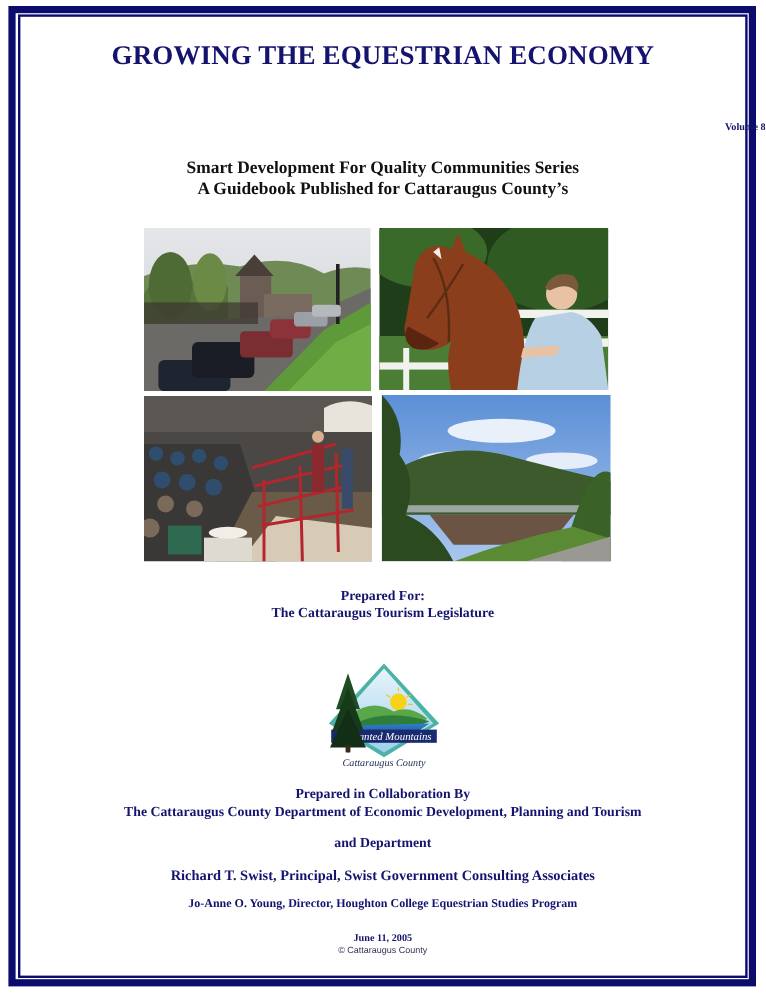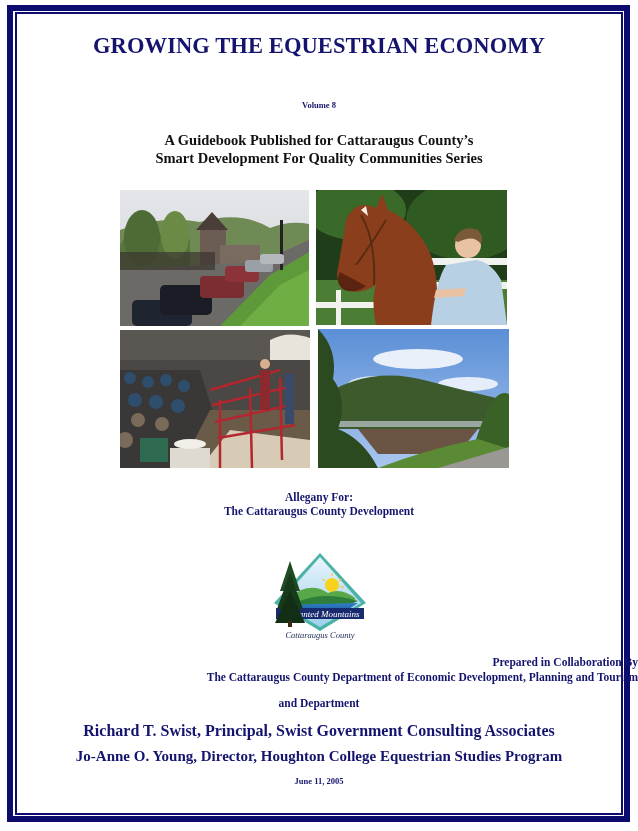--- a/index.html
+++ b/index.html
@@ -3,53 +3,53 @@
 <meta charset="utf-8">
 <style>
   html, body { margin: 0; padding: 0; background: #ffffff; }
   body { width: 638px; height: 831px; position: relative; overflow: hidden; font-family: "Liberation Serif", "DejaVu Serif", serif; }
   .frame-outer { position: absolute; left: 7px; top: 5px; width: 611px; height: 805px; border: 6px solid #0c0c6e; }
   .frame-inner { position: absolute; left: 15px; top: 12px; width: 604px; height: 799px; border: 2px solid #0c0c6e; }
   .page { position: absolute; left: 0; top: 0; width: 610px; height: 831px; }
   .c { position: absolute; left: 0; width: 638px; text-align: center; }
   .navy { color: #14146e; }
   .title { top: 33px; font-size: 22.5px; font-weight: bold; line-height: 26px; letter-spacing: 0.1px; }
-  .volume { top: 100px; font-size: 8.5px; font-weight: bold; }
+  .volume { top: 100px; font-size: 8.5px; font-weight: bold; text-align: right; }
   .subtitle { top: 131px; font-size: 14.5px; font-weight: bold; line-height: 18px; color: #111111; }
   .photo { position: absolute; overflow: hidden; }
   .p1 { left: 120px; top: 190px; width: 189px; height: 136px; }
   .p2 { left: 316px; top: 190px; width: 191px; height: 135px; }
   .p3 { left: 120px; top: 330px; width: 190px; height: 138px; }
   .p4 { left: 318px; top: 329px; width: 191px; height: 139px; }
   .prepared-for { top: 490px; font-size: 11.5px; font-weight: bold; line-height: 14px; }
   .logo { position: absolute; left: 270px; top: 551px; width: 100px; height: 92px; }
-  .collab { top: 655px; font-size: 11.5px; font-weight: bold; line-height: 15px; text-align: right; }
+  .collab { top: 655px; font-size: 11.5px; font-weight: bold; line-height: 15px; }
   .consultants { top: 697px; font-size: 11.5px; font-weight: bold; }
-  .person1 { top: 722px; font-size: 16px; font-weight: bold; }
-  .person2 { top: 748px; font-size: 15px; font-weight: bold; }
+  .person1 { top: 722px; font-size: 12px; font-weight: bold; }
+  .person2 { top: 748px; font-size: 10px; font-weight: bold; }
   .date { top: 776px; font-size: 8.5px; font-weight: bold; }
   .copyright { top: 787px; font-size: 7.5px; font-family: "Liberation Sans", "DejaVu Sans", sans-serif; color: #333355; }
   .line { display: block; }
 </style>
 </head>
 <body>
 
 <div class="page">
   <div class="frame-outer"></div>
   <div class="frame-inner"></div>
 
   <div class="c title navy">
     <span class="line">GROWING THE EQUESTRIAN ECONOMY</span>
   </div>
 
   <div class="c volume navy">Volume 8</div>
 
   <div class="c subtitle">
+    <span class="line">Smart Development For Quality Communities Series</span>
     <span class="line">A Guidebook Published for Cattaraugus County’s</span>
-    <span class="line">Smart Development For Quality Communities Series</span>
   </div>
 
   <div class="photo p1">
     <svg width="189" height="136" viewBox="0 0 189 136">
       <defs>
         <linearGradient id="sky1" x1="0" y1="0" x2="0" y2="1">
           <stop offset="0" stop-color="#e4e6ea"></stop>
             <stop offset="1" stop-color="#cfd3d6"></stop>
         </linearGradient>
       </defs>
@@ -152,22 +152,22 @@
       <rect x="0" y="92" width="191" height="6" fill="#9aa6a0"></rect>
       <path d="M40 100 L160 100 L140 125 L60 125 Z" fill="#6b5443"></path>
       <path d="M0 0 Q20 20 15 50 Q30 70 20 100 Q45 110 60 139 L0 139 Z" fill="#2c4a20"></path>
       <path d="M150 139 Q160 100 170 80 Q180 60 191 65 L191 139 Z" fill="#3a6226"></path>
       <path d="M60 139 Q110 120 160 110 L191 120 L191 139 Z" fill="#5a8a34"></path>
       <path d="M120 139 L191 118 L191 139 Z" fill="#9a9892"></path>
     </svg>
   </div>
 
   <div class="c prepared-for navy">
-    <span class="line">Allegany For:</span>
-    <span class="line">The Cattaraugus County Development</span>
+    <span class="line">Prepared For:</span>
+    <span class="line">The Cattaraugus Tourism Legislature</span>
   </div>
 
   <div class="logo">
     <svg width="100" height="92" viewBox="0 0 100 92">
       <defs>
         <linearGradient id="lsky" x1="0" y1="0" x2="0" y2="1">
           <stop offset="0" stop-color="#e8f4fb"></stop>
             <stop offset="1" stop-color="#9fd0ec"></stop>
         </linearGradient>
         <linearGradient id="llake" x1="0" y1="0" x2="0" y2="1">
@@ -201,13 +201,14 @@
   <div class="c collab navy">
     <span class="line">Prepared in Collaboration By</span>
     <span class="line">The Cattaraugus County Department of Economic Development, Planning and Tourism</span>
   </div>
 
   <div class="c consultants navy">and Department</div>
   <div class="c person1 navy">Richard T. Swist, Principal, Swist Government Consulting Associates</div>
   <div class="c person2 navy">Jo-Anne O. Young, Director, Houghton College Equestrian Studies Program</div>
 
   <div class="c date navy">June 11, 2005</div>
+  <div class="c copyright">© Cattaraugus County</div>
 </div>
 
 </body></html>

